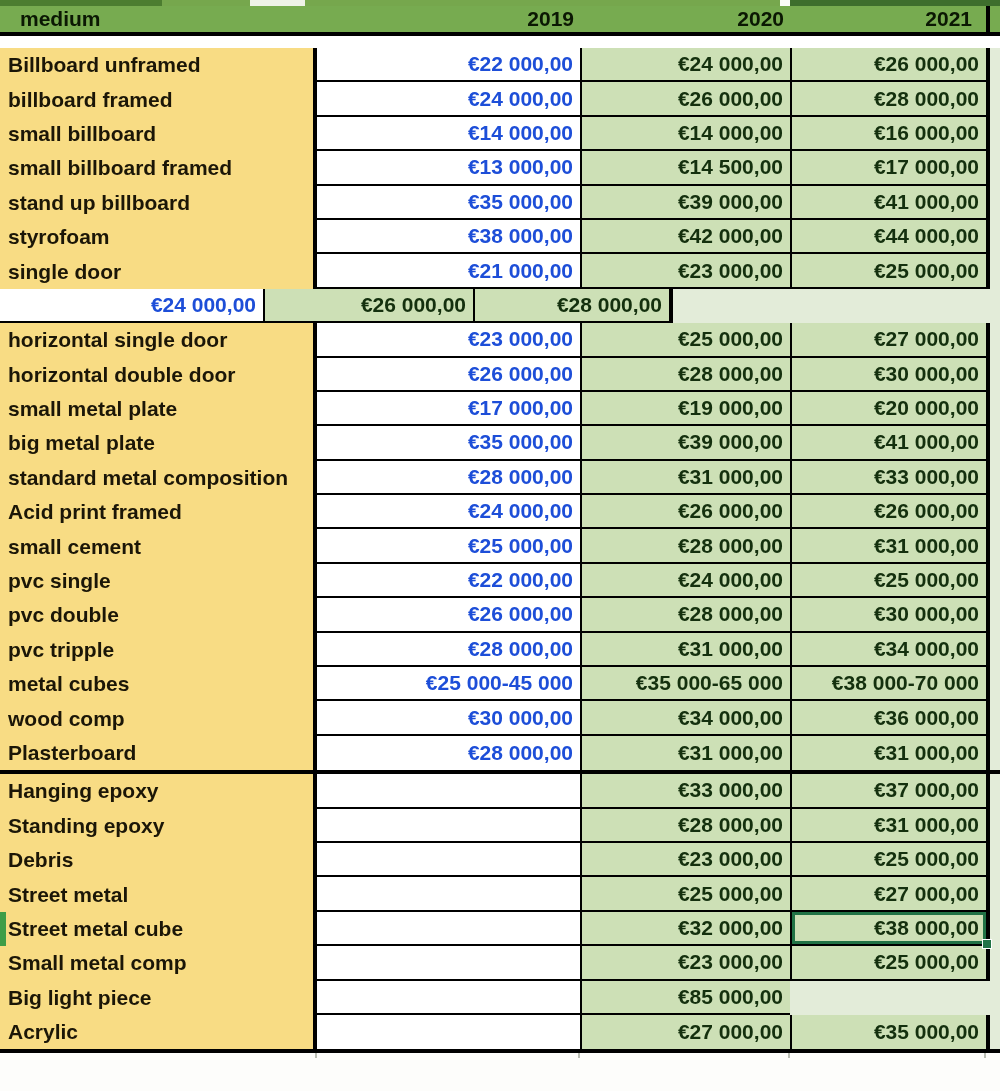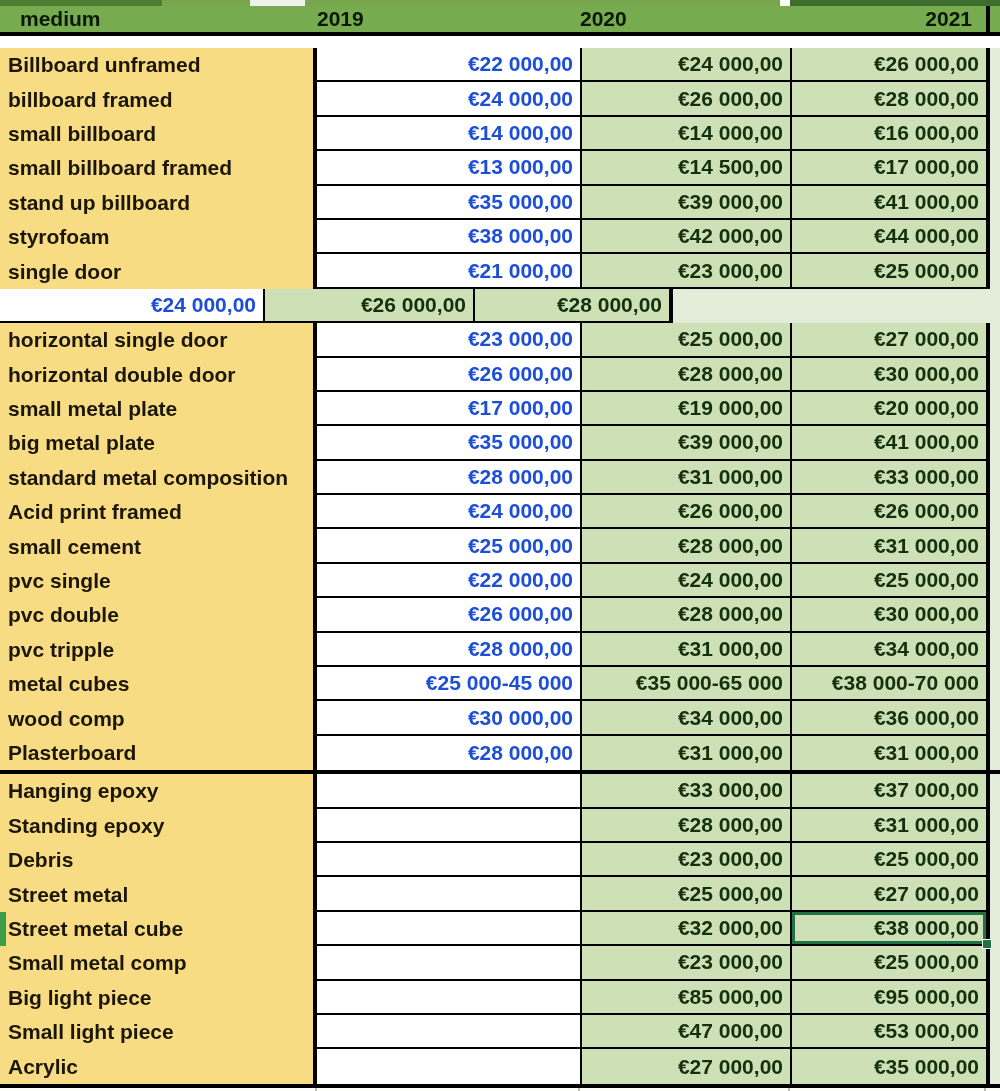--- a/index.html
+++ b/index.html
@@ -33,21 +33,21 @@
   .seg-f{width:210px;background:var(--dark-green);}
 
   
   .header-row{
     height:30px;display:flex;align-items:center;
     background:var(--header-green);
     border-bottom:4px solid var(--grid);
     color:#0b1803;font-size:21px;font-weight:700;
   }
   .h-medium{width:317px;padding-left:20px;}
-  .h-year{text-align:left;padding-right:6px;}
+  .h-year{text-align:right;padding-right:6px;}
   .h-2019{width:263px;}
   .h-2020{width:210px;}
   .h-2021{width:200px;border-right:4px solid var(--grid);padding-right:14px;height:100%;display:flex;align-items:center;justify-content:flex-end;}
   .h-gutter{flex:1;height:100%;background:var(--header-green);}
 
   
   .section{display:flex;flex-direction:column;}
   .section.first{border-bottom:4px solid var(--grid);margin-top:12px;}
   .section.second{border-bottom:4px solid var(--grid);}
 
@@ -327,31 +327,23 @@
     <div class="cell v c2019"></div>
     <div class="cell v c2020">€23 000,00</div>
     <div class="cell v c2021">€25 000,00</div>
     <div class="rgutter"></div>
   </div>
 
   <div class="row">
     <div class="cell label">Big light piece</div>
     <div class="cell v c2019"></div>
     <div class="cell v c2020">€85 000,00</div>
-    <div class="cell v c2021">€95 000,00</div>
-    <div class="rgutter"></div>
-  </div>
-
-  <div class="row">
-    <div class="cell label">Small light piece</div>
-    <div class="cell v c2019"></div>
-    <div class="cell v c2020">€47 000,00</div>
-    <div class="cell v c2021">€53 000,00</div>
-    <div class="rgutter"></div>
-  </div>
+    <div class="rgutter"></div>
+  </div>
+
 
   <div class="row">
     <div class="cell label">Acrylic</div>
     <div class="cell v c2019"></div>
     <div class="cell v c2020">€27 000,00</div>
     <div class="cell v c2021">€35 000,00</div>
     <div class="rgutter"></div>
   </div>
 </div>
 

